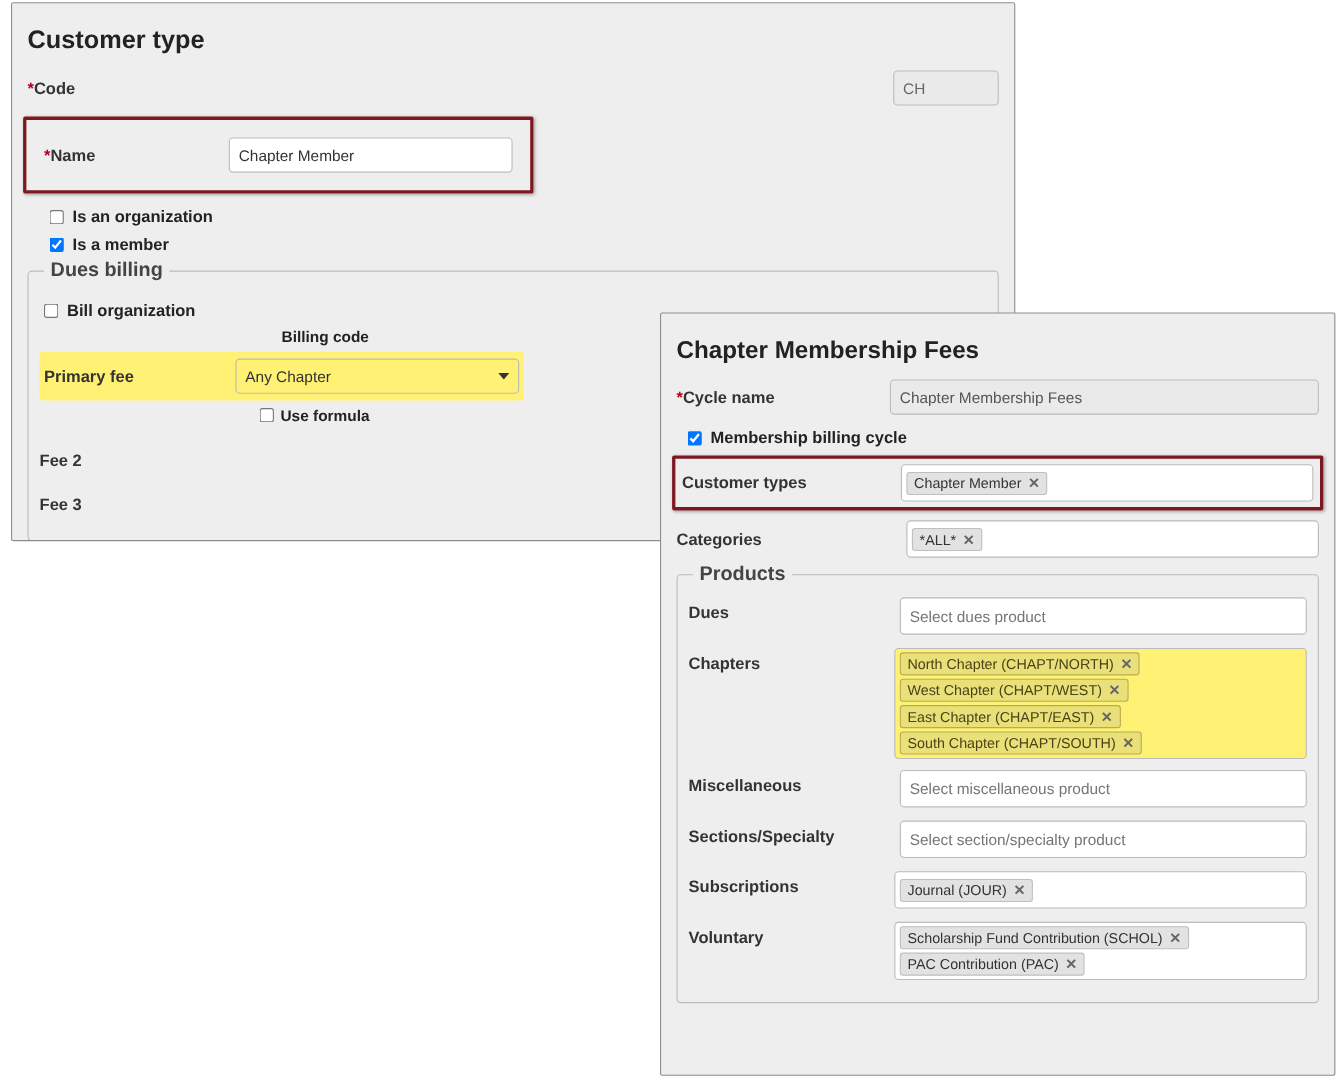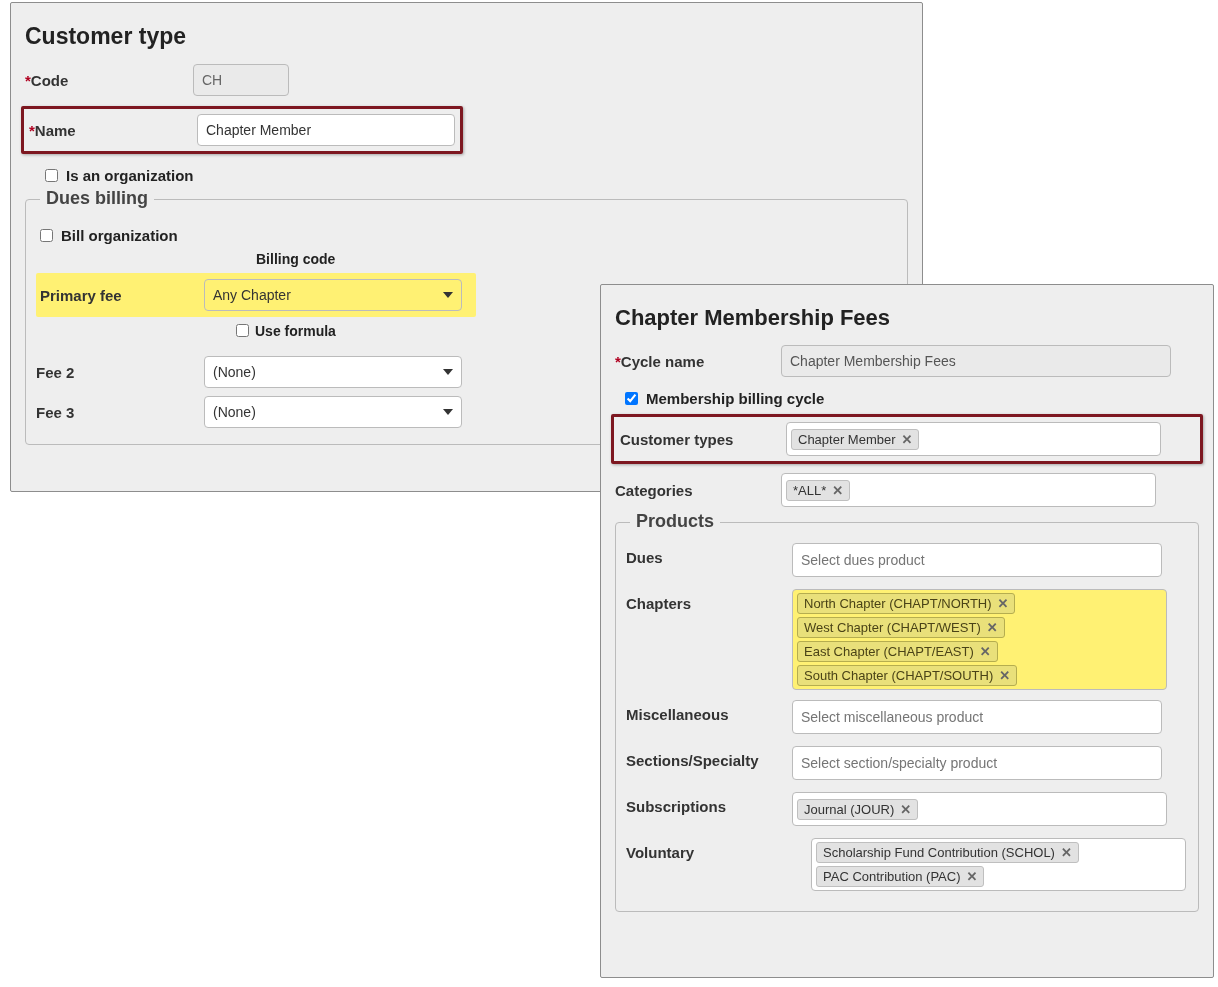--- a/index.html
+++ b/index.html
@@ -31,20 +31,21 @@
     color: #222;
     margin: 4px 0 12px 0;
   }
 
   
   .form-row {
     display: flex;
     align-items: center;
     min-height: 36px;
     margin-bottom: 4px;
+    justify-content: space-between;
   }
   .label-cell {
     width: 168px;
     font-weight: 700;
     color: #333;
     font-size: 15px;
   }
   #panel-b .label-cell { width: 166px; }
 
   .req { color: #b00020; font-weight: 700; }
@@ -191,31 +192,35 @@
   
   <div class="form-row">
     <div class="label-cell">
       <span class="req">*</span><span>Code</span>
     </div>
     <input class="readonly-input" readonly="" value="CH" style="">
   </div>
 
   
   <div class="highlight-box-red" style="display:inline-block; margin:4px 0 6px -4px;">
-    <div class="form-row" style="margin:1px;">
+    <div class="form-row" style="margin:12px;">
       <div class="label-cell">
         <span class="req">*</span><span>Name</span>
       </div>
       <input class="text-input" value="Chapter Member" style="">
     </div>
   </div>
 
   <div class="checkbox-row">
     <input type="checkbox" style="">
     <span>Is an organization</span>
+  </div>
+  <div class="checkbox-row">
+    <input type="checkbox" checked="" style="">
+    <span>Is a member</span>
   </div>
 
   
   <div class="fieldset">
     <div class="fieldset-legend">Dues billing</div>
 
     <div class="checkbox-row" style="margin-left:0;">
       <input type="checkbox" style="">
       <span>Bill organization</span>
     </div>

